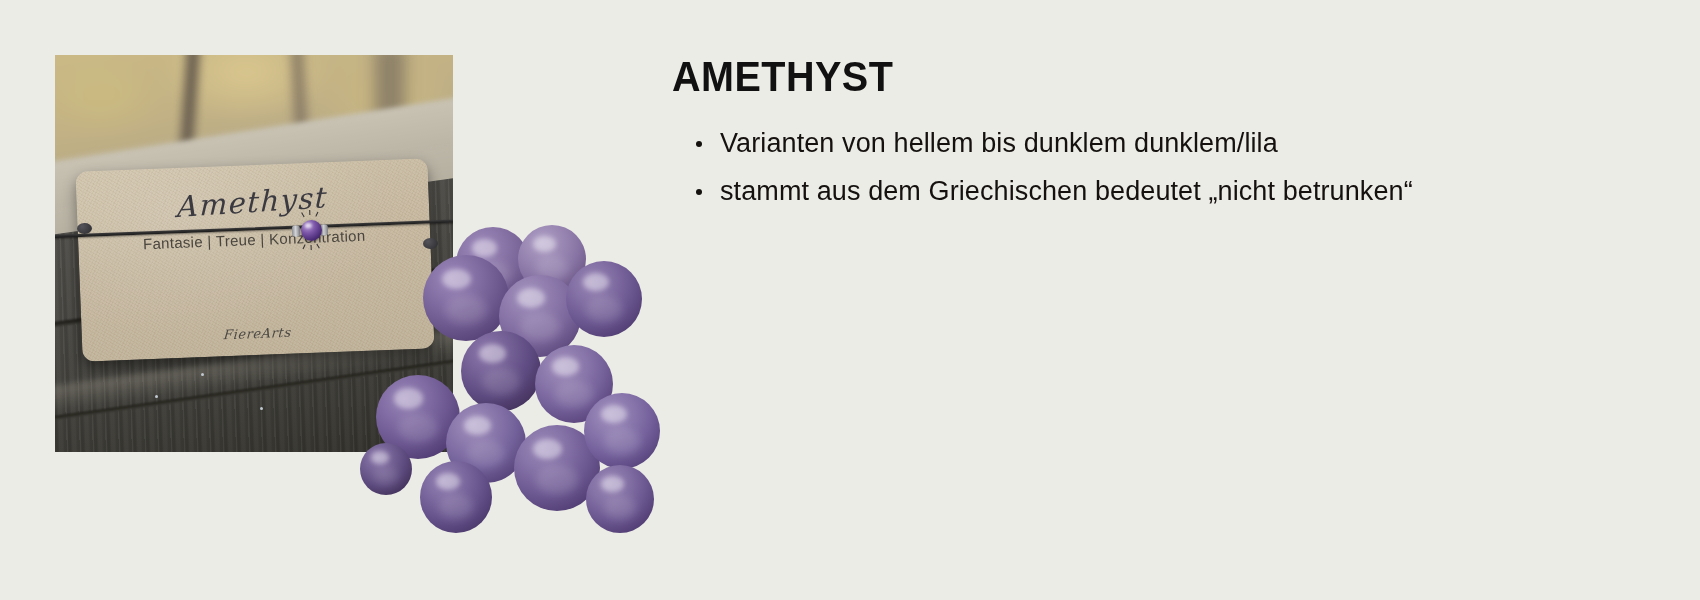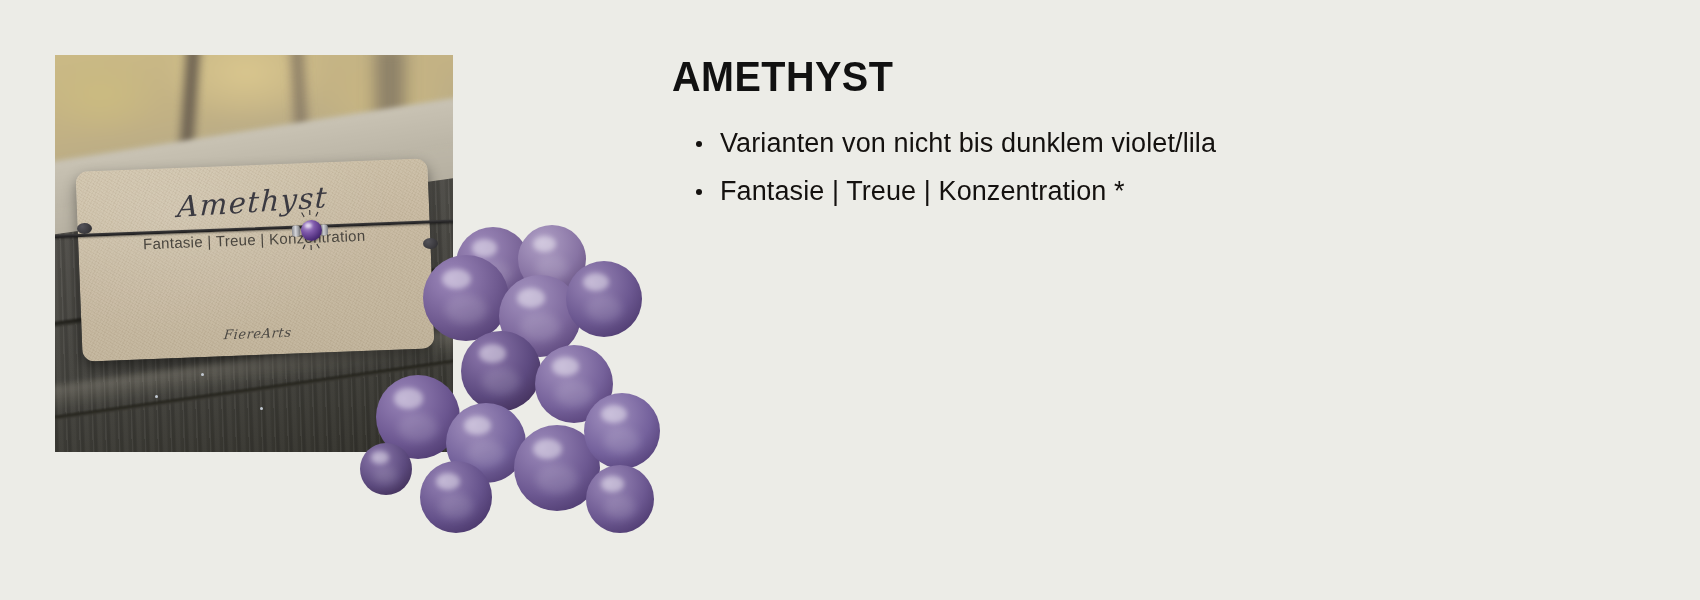--- a/index.html
+++ b/index.html
@@ -268,22 +268,22 @@
     <div class="bead" style="left:60px;top:236px;width:72px;height:72px;background:radial-gradient(circle at 33% 27%,#9683b5,#65528b 55%,#3a2757 100%);"></div>
     <div class="bead" style="left:226px;top:240px;width:68px;height:68px;background:radial-gradient(circle at 34% 27%,#9d8bba,#6c5891 55%,#3d2a5d 100%);"></div>
     <div class="bead" style="left:0px;top:218px;width:52px;height:52px;background:radial-gradient(circle at 34% 28%,#8e7bae,#5c4a7e 55%,#332245 100%);"></div>
   </div>
 
   <div class="content">
     <h1 class="title">AMETHYST</h1>
     <ul class="bullets">
       <li>
         <span class="dot"></span>
-        <span>Varianten von nicht bis dunklem violet/lila</span>
+        <span>Varianten von hellem bis dunklem dunklem/lila</span>
       </li>
       <li>
         <span class="dot"></span>
-        <span>Fantasie | Treue | Konzentration *</span>
+        <span>stammt aus dem Griechischen bedeutet „nicht betrunken“</span>
       </li>
     </ul>
   </div>
 
 </div>
 
 </body></html>

